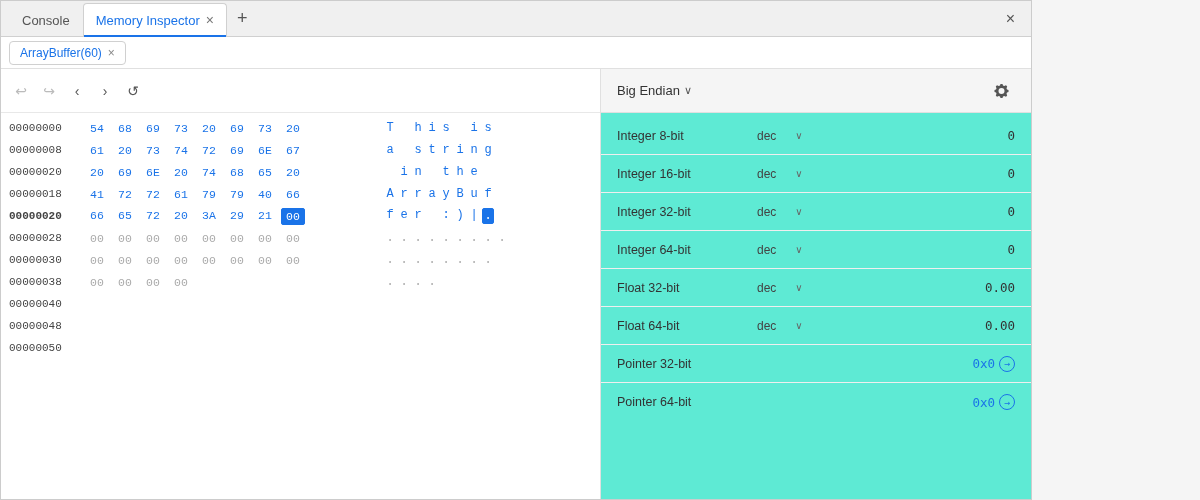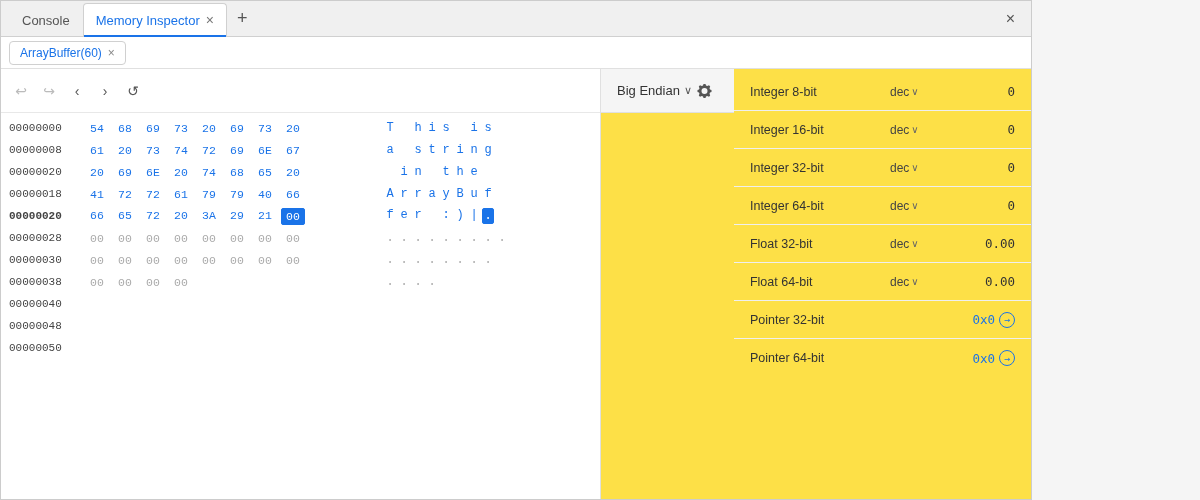--- a/index.html
+++ b/index.html
@@ -236,22 +236,22 @@
       color: #fff;
       border: 1px solid #1a73e8;
       border-radius: 2px;
     }
     .ascii-char.empty { color: transparent; }
 
     
     .inspector-panel {
       flex: 1;
       display: flex;
-      flex-direction: row;
-      background: #fde047;
+      flex-direction: column;
+      background: #5eead4;
       overflow: hidden;
     }
     .inspector-header {
       display: flex;
       align-items: center;
       padding: 8px 16px;
       border-bottom: 1px solid #e0e0e0;
       background: #f5f5f5;
       height: 44px;
     }
@@ -295,21 +295,21 @@
     }
     .inspector-row:last-child { border-bottom: none; }
     .type-label {
       flex: 0 0 140px;
       font-size: 12.5px;
       color: #333;
     }
     .format-select {
       display: flex;
       align-items: center;
-      gap: 2px;
+      gap: 19px;
       cursor: pointer;
       color: #444;
       font-size: 12px;
     }
     .format-chevron {
       font-size: 10px;
       color: #666;
     }
     .type-value {
       margin-left: auto;

